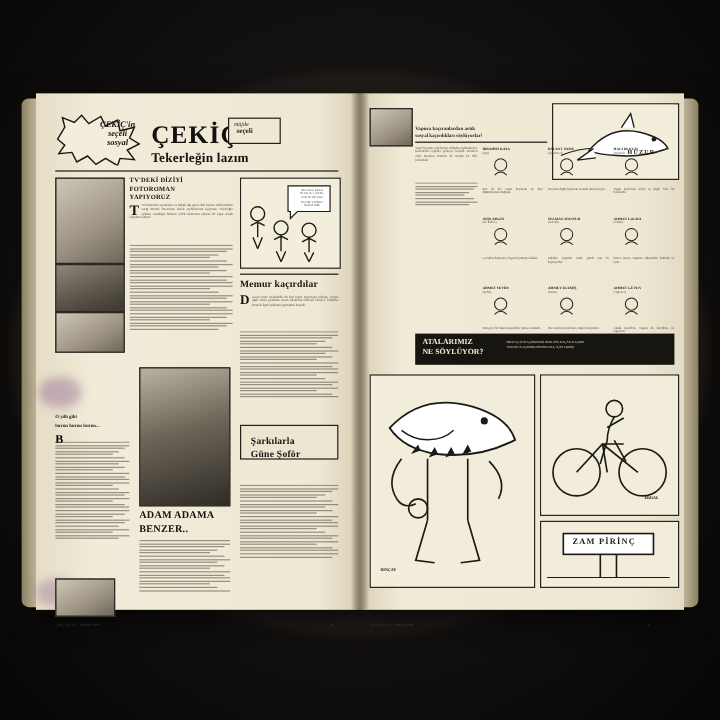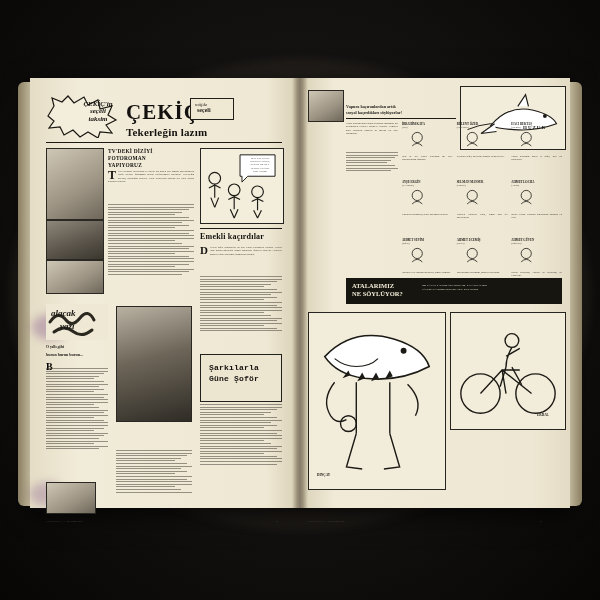--- a/index.html
+++ b/index.html
@@ -86,21 +86,21 @@
       <div class="stain" style="left:2px;top:236px;width:36px;height:26px;background:rgba(120,70,130,.35);"></div>
       <div class="stain" style="left:0px;top:404px;width:34px;height:24px;background:rgba(120,70,130,.30);"></div>
 
       <div class="box" style="left:16px;top:16px;width:72px;height:44px;">
         <svg viewBox="0 0 72 44" width="72" height="44">
           <polygon points="2,22 8,12 6,4 16,8 22,2 28,9 38,3 42,11 52,6 54,15 66,12 62,21 70,26 60,31 66,39 54,38 52,44 42,38 34,43 27,36 18,41 14,33 3,34 8,27" fill="#f3eddb" stroke="#191712" stroke-width="1.2"></polygon>
         </svg>
         <div class="burst" style="left:16px;top:7px;width:72px;font-size:7px;">
           <div>ÇEKİÇ'in</div>
           <div>seçeli</div>
-          <div>taksim</div>
+          <div>sosyal</div>
         </div>
       </div>
 
       <div class="box big-logo" style="left:96px;top:22px;font-size:21px;">ÇEKİÇ</div>
       <div class="box" style="left:160px;top:20px;width:44px;height:22px;border:1px solid #211f19;background:#efe8d3;">
         <div style="font-size:5px;color:#26241e;padding:3px 0 0 4px;font-style:italic;">müjde</div>
         <div style="font-size:6px;color:#26241e;padding:0 0 0 6px;font-weight:bold;">seçeli</div>
       </div>
       <div class="box ttl" style="left:96px;top:48px;font-size:11px;">Tekerleğin lazım</div>
       <div class="box rule" style="left:16px;top:64px;width:236px;height:1px;"></div>
@@ -163,21 +163,21 @@
         <div style="position:absolute;left:42px;top:8px;width:34px;font-size:2.4px;line-height:3.2px;color:#1d1b16;text-align:center;">
           <div>DEN:-KEE SAKIZ</div>
           <div>OLUR TUT NIYSE,</div>
           <div>VUR DE DİLİNLE</div>
           <div>ÇEVİRİ YAPARIZ</div>
           <div>DURAYDIM!</div>
         </div>
       </div>
 
       <div class="box rule" style="left:170px;top:150px;width:82px;height:1px;"></div>
-      <div class="box ttl" style="left:170px;top:154px;font-size:8px;">Emekli kaçırdılar</div>
+      <div class="box ttl" style="left:170px;top:154px;font-size:8px;">Memur kaçırdılar</div>
       <div class="box" style="left:170px;top:168px;width:82px;">
         <div style="float:left;font-size:11px;font-weight:bold;line-height:9px;margin:0 2px 0 0;color:#16140f;">D</div>
         <div class="tiny">Geçen hafta İstanbul'da iki kişi vapur kaçırmaya kalkıştı. Olayla ilgili olarak gözaltına alınan sanıkların ifadeleri alınıyor. Yetkililer konuyla ilgili açıklama yapmaktan kaçındı.</div>
       </div>
       <div class="lines" style="left:170px;top:198px;width:82px;height:72px;">
         <i></i>
           <i></i>
           <i></i>
           <i></i>
           <i></i>
@@ -193,21 +193,21 @@
           <i></i>
           <i></i>
           <i></i>
           <i></i>
           <i></i>
           <i></i>
           <i></i>
           <i></i>
       </div>
 
-      <div class="box bd" style="left:170px;top:276px;width:82px;height:48px;background:#ece5d0;font-family:Liberation Mono, monospace;">
+      <div class="box bd" style="left:170px;top:276px;width:82px;height:29px;background:#ece5d0;">
         <div class="ttl" style="font-size:8px;padding:8px 0 0 8px;">Şarkılarla</div>
         <div class="ttl" style="font-size:8px;padding:2px 0 0 8px;">Güne Şoför</div>
       </div>
       <div class="lines" style="left:170px;top:326px;width:82px;height:78px;">
         <i></i>
           <i></i>
           <i></i>
           <i></i>
           <i></i>
           <i></i>
@@ -224,29 +224,20 @@
           <i></i>
           <i></i>
           <i></i>
           <i></i>
           <i></i>
           <i></i>
           <i></i>
           <i></i>
       </div>
 
-      <div class="box" style="left:16px;top:226px;width:62px;height:36px;">
-        <svg viewBox="0 0 62 36" width="62" height="36">
-          <rect x="0" y="0" width="62" height="36" fill="#efe8d4"></rect>
-          <path d="M4 18 q8 -12 16 -2 q6 8 14 -2 q8 -10 14 2" stroke="#2b2820" stroke-width="3" fill="none" stroke-linecap="round"></path>
-          <path d="M8 28 q10 -8 20 0 q8 6 18 -2" stroke="#2b2820" stroke-width="3" fill="none" stroke-linecap="round"></path>
-        </svg>
-        <div style="position:absolute;left:5px;top:4px;font-size:9px;font-weight:bold;font-style:italic;color:#1a1813;">alacak</div>
-        <div style="position:absolute;left:14px;top:17px;font-size:9px;font-weight:bold;font-style:italic;color:#1a1813;">yazı</div>
-      </div>
       <div class="box" style="left:16px;top:266px;width:62px;font-size:4px;font-weight:bold;color:#201e18;">O yıllı gibi</div>
       <div class="box" style="left:16px;top:274px;width:62px;font-size:4px;font-weight:bold;color:#201e18;">burun burun burun...</div>
       <div class="box" style="left:16px;top:284px;width:62px;">
         <div style="float:left;font-size:10px;font-weight:bold;line-height:9px;margin:0 2px 0 0;">B</div>
       </div>
       <div class="lines" style="left:16px;top:290px;width:62px;height:110px;">
         <i></i>
           <i></i>
           <i></i>
           <i></i>
@@ -276,20 +267,24 @@
           <i></i>
           <i></i>
           <i></i>
           <i></i>
           <i></i>
       </div>
       <div class="photo light" style="left:16px;top:404px;width:48px;height:30px;"></div>
 
       <div class="photo" style="left:86px;top:228px;width:74px;height:114px;
            background-image:linear-gradient(165deg,#b9b1a2 0%, #6d6558 45%, #2f2c26 100%);"></div>
+      <div class="box ttl" style="left:86px;top:346px;width:76px;font-size:8.5px;line-height:11px;">
+        <div>ADAM ADAMA</div>
+        <div>BENZER..</div>
+      </div>
       <div class="lines" style="left:86px;top:372px;width:76px;height:58px;">
         <i></i>
           <i></i>
           <i></i>
           <i></i>
           <i></i>
           <i></i>
           <i></i>
           <i></i>
           <i></i>
@@ -462,20 +457,29 @@
           <rect x="0" y="0" width="114" height="116" fill="#f2ecda"></rect>
           <circle cx="30" cy="82" r="20" fill="none" stroke="#1c1a15" stroke-width="1.4"></circle>
           <circle cx="86" cy="82" r="20" fill="none" stroke="#1c1a15" stroke-width="1.4"></circle>
           <path d="M30 82 l22 -24 l30 24 M52 58 l4 24 M52 58 l18 0" stroke="#1c1a15" stroke-width="1.4" fill="none"></path>
           <circle cx="62" cy="28" r="7" fill="none" stroke="#1c1a15" stroke-width="1.4"></circle>
           <path d="M62 35 q-6 10 -6 20 M56 44 l14 -8 M56 55 l-6 20 M62 55 l10 18" stroke="#1c1a15" stroke-width="1.4" fill="none"></path>
         </svg>
         <div style="position:absolute;left:86px;top:100px;font-size:3.4px;font-weight:bold;color:#1c1a15;">ERDAL</div>
       </div>
 
+      <div class="cart" style="left:148px;top:356px;width:114px;height:54px;">
+        <svg viewBox="0 0 114 54" width="112" height="52">
+          <rect x="0" y="0" width="114" height="54" fill="#f2ecda"></rect>
+          <rect x="18" y="10" width="78" height="18" fill="#fff" stroke="#1c1a15" stroke-width="1.4"></rect>
+          <path d="M50 28 v20 M64 28 v20" stroke="#1c1a15" stroke-width="1.4"></path>
+          <path d="M4 48 h106" stroke="#1c1a15" stroke-width="1"></path>
+        </svg>
+        <div style="position:absolute;left:26px;top:12px;font-size:7px;font-weight:bold;color:#1c1a15;letter-spacing:1px;">ZAM PİRİNÇ</div>
+      </div>
 
       <div class="footer" style="left:6px;top:442px;">ÇEKİÇ sayı: 17 — 29 Kasım 1978</div>
       <div class="footer" style="left:238px;top:442px;font-weight:bold;">5</div>
     </div>
 
     <div class="gutter"></div>
   </div>
 </div>
 
 </body></html>

